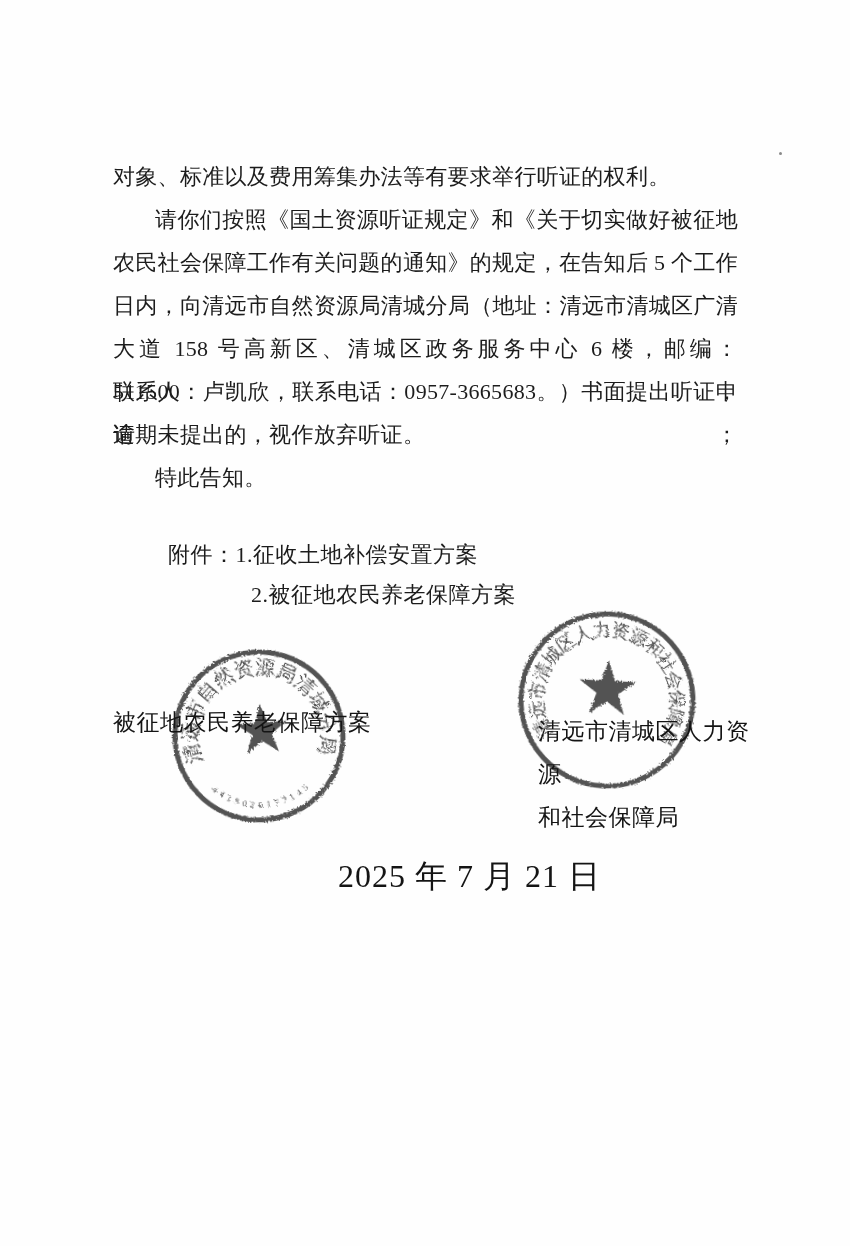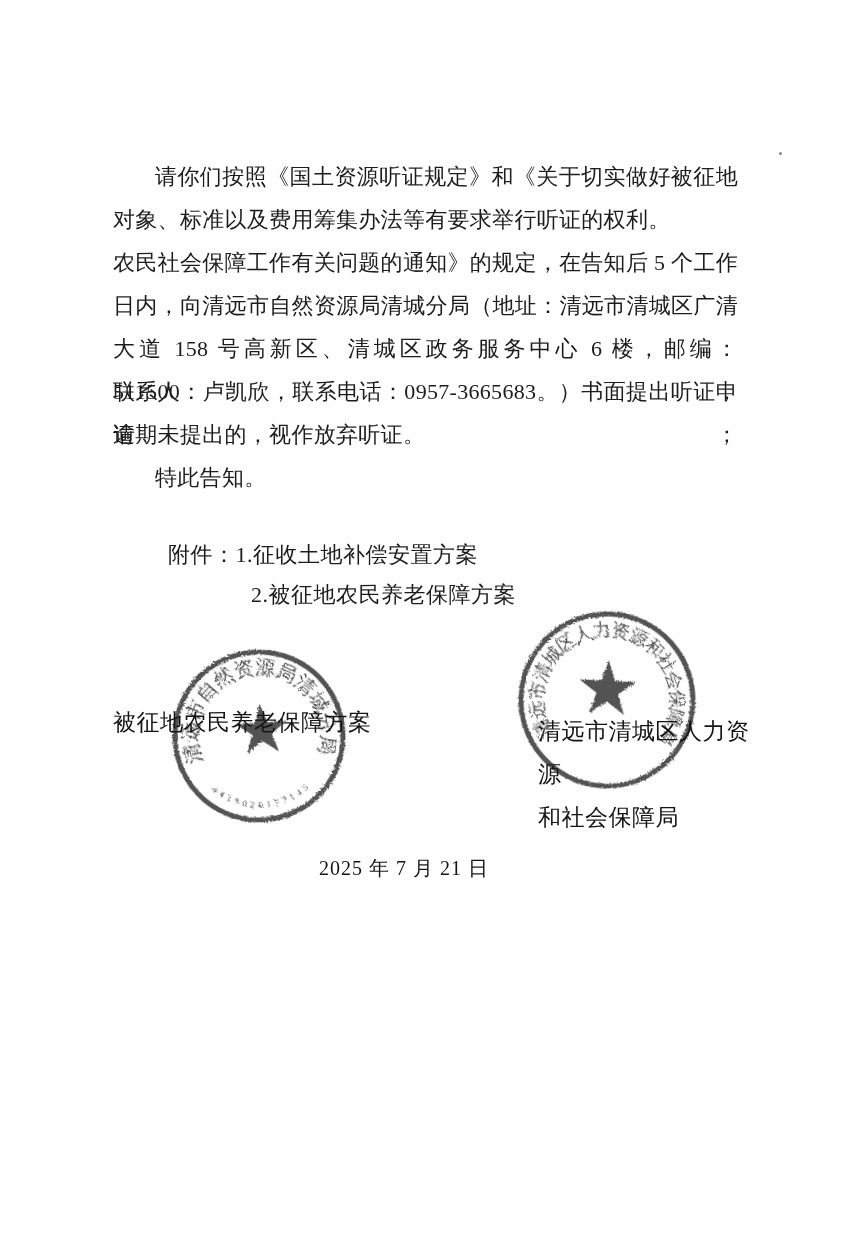--- a/index.html
+++ b/index.html
@@ -47,22 +47,22 @@
     color:#141414;
   }
   .sig-right {
     position:absolute; left:538px; top:710px; width:224px;
     font-size:23px; line-height:43px; letter-spacing:0.5px;
     color:#141414;
   }
   .sig-right .line2 { text-align:left; }
   
   .doc-date {
-    position:absolute; left:319px; top:855px;
-    font-size:20px; letter-spacing:1px;
+    position:absolute; left:338px; top:855px;
+    font-size:32px; letter-spacing:1px;
     color:#141414;
   }
   
   .speck {
     position:absolute; left:779px; top:152px;
     width:3px; height:3px; border-radius:50%;
     background:#8a8a8a;
   }
   svg text { font-family:"Liberation Serif","DejaVu Serif",serif; }
 </style>
@@ -100,22 +100,22 @@
     <g filter="url(#roughen)" fill="#2f2f2f" stroke="none">
       <circle cx="100" cy="100" r="86" fill="none" stroke="#2f2f2f" stroke-width="5"></circle>
       <path transform="translate(100,90) scale(1.11)" d="M0,-27 L6.1,-8.3 L25.7,-8.3 L9.8,3.2 L15.9,21.8 L0,10.3 L-15.9,21.8 L-9.8,3.2 L-25.7,-8.3 L-6.1,-8.3 Z"></path>
       <text font-size="18.5" fill="#2f2f2f">
         <textPath href="#ring-right" startOffset="0" textLength="280" lengthAdjust="spacing">清远市清城区人力资源和社会保障局</textPath>
       </text>
     </g>
   </svg>
 
   <div class="body-text">
+    <div class="line">对象、标准以及费用筹集办法等有要求举行听证的权利。</div>
     <div class="line indent fill">请你们按照《国土资源听证规定》和《关于切实做好被征地</div>
-    <div class="line">对象、标准以及费用筹集办法等有要求举行听证的权利。</div>
     <div class="line fill">农民社会保障工作有关问题的通知》的规定，在告知后 5 个工作</div>
     <div class="line fill">日内，向清远市自然资源局清城分局（地址：清远市清城区广清</div>
     <div class="line fill">大道 158 号高新区、清城区政务服务中心 6 楼，邮编：511500，</div>
     <div class="line fill">联系人：卢凯欣，联系电话：0957-3665683。）书面提出听证申请；</div>
     <div class="line">逾期未提出的，视作放弃听证。</div>
     <div class="line indent">特此告知。</div>
   </div>
 
   <div class="attachment">
     <div>附件：1.征收土地补偿安置方案</div>

